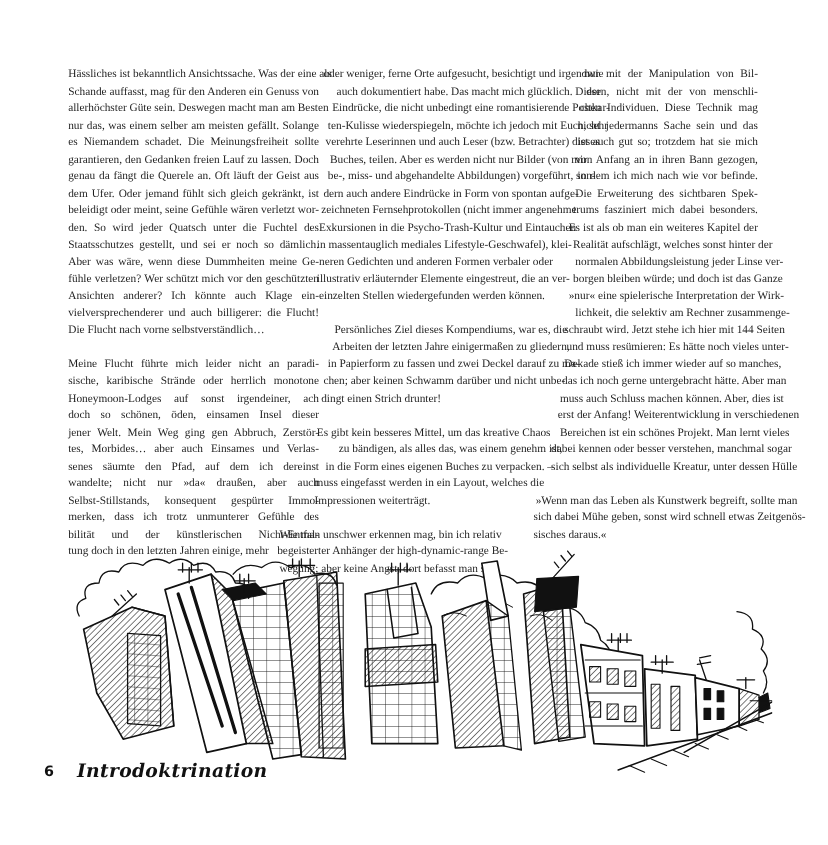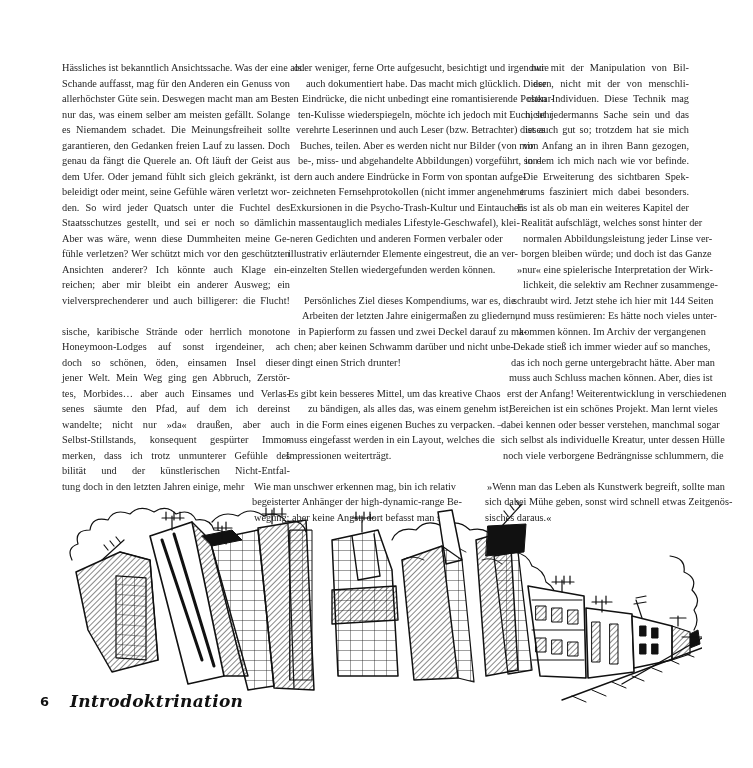--- a/index.html
+++ b/index.html
@@ -29,25 +29,26 @@
     <span class="ln">es Niemandem schadet. Die Meinungsfreiheit sollte</span>
     <span class="ln">garantieren, den Gedanken freien Lauf zu lassen. Doch</span>
     <span class="ln">genau da fängt die Querele an. Oft läuft der Geist aus</span>
     <span class="ln">dem Ufer. Oder jemand fühlt sich gleich gekränkt, ist</span>
     <span class="ln">beleidigt oder meint, seine Gefühle wären verletzt wor-</span>
     <span class="ln">den. So wird jeder Quatsch unter die Fuchtel des</span>
     <span class="ln">Staatsschutzes gestellt, und sei er noch so dämlich.</span>
     <span class="ln">Aber was wäre, wenn diese Dummheiten meine Ge-</span>
     <span class="ln">fühle verletzen? Wer schützt mich vor den geschützten</span>
     <span class="ln">Ansichten anderer? Ich könnte auch Klage ein-</span>
-    <span class="ln">reichen; aber mir bleibt ein anderer Ausweg; ein</span>
     <span class="ln">vielversprechenderer und auch billigerer: die Flucht!</span>
-  </div>
-  <div style="height:15.5px"></div>
-  <div>
+    <span class="ln last">Die Flucht nach vorne selbstverständlich…</span>
+  </div>
+  <div style="height:15.5px"></div>
+  <div>
+    <span class="ln">Meine Flucht führte mich leider nicht an paradi-</span>
     <span class="ln">sische, karibische Strände oder herrlich monotone</span>
     <span class="ln">Honeymoon-Lodges auf sonst irgendeiner, ach</span>
     <span class="ln">doch so schönen, öden, einsamen Insel dieser</span>
     <span class="ln">jener Welt. Mein Weg ging gen Abbruch, Zerstör-</span>
     <span class="ln">tes, Morbides… aber auch Einsames und Verlas-</span>
     <span class="ln">senes säumte den Pfad, auf dem ich dereinst</span>
     <span class="ln">wandelte; nicht nur »da« draußen, aber auch</span>
     <span class="ln">Selbst-Stillstands, konsequent gespürter Immo-</span>
     <span class="ln">merken, dass ich trotz unmunterer Gefühle des</span>
     <span class="ln">bilität und der künstlerischen Nicht-Entfal-</span>
@@ -108,29 +109,27 @@
     <span class="ln" style="width:166px;margin-left:2px">Die Erweiterung des sichtbaren Spek-</span>
     <span class="ln" style="width:168px;margin-left:0px">trums fasziniert mich dabei besonders.</span>
     <span class="ln" style="width:172px;margin-left:-4px">Es ist als ob man ein weiteres Kapitel der</span>
     <span class="ln" style="width:168px;margin-left:0px">Realität aufschlägt, welches sonst hinter der</span>
     <span class="ln" style="width:166px;margin-left:2px">normalen Abbildungsleistung jeder Linse ver-</span>
     <span class="ln" style="width:168px;margin-left:0px">borgen bleiben würde; und doch ist das Ganze</span>
     <span class="ln" style="width:172px;margin-left:-4px">»nur« eine spielerische Interpretation der Wirk-</span>
     <span class="ln" style="width:166px;margin-left:2px">lichkeit, die selektiv am Rechner zusammenge-</span>
     <span class="ln" style="width:176px;margin-left:-8px">schraubt wird. Jetzt stehe ich hier mit 144 Seiten</span>
     <span class="ln" style="width:174px;margin-left:-6px">und muss resümieren: Es hätte noch vieles unter-</span>
-    <span class="ln" style="width:170px;margin-left:-2px">kommen können. Im Archiv der vergangenen</span>
     <span class="ln" style="width:176px;margin-left:-8px">Dekade stieß ich immer wieder auf so manches,</span>
     <span class="ln" style="width:178px;margin-left:-10px">das ich noch gerne untergebracht hätte. Aber man</span>
     <span class="ln" style="width:180px;margin-left:-12px">muss auch Schluss machen können. Aber, dies ist</span>
     <span class="ln" style="width:182px;margin-left:-14px">erst der Anfang! Weiterentwicklung in verschiedenen</span>
     <span class="ln" style="width:180px;margin-left:-12px">Bereichen ist ein schönes Projekt. Man lernt vieles</span>
     <span class="ln" style="width:188px;margin-left:-20px">dabei kennen oder besser verstehen, manchmal sogar</span>
     <span class="ln" style="width:188px;margin-left:-20px">sich selbst als individuelle Kreatur, unter dessen Hülle</span>
-    <span class="ln" style="width:186px;margin-left:-18px">noch viele verborgene Bedrängnisse schlummern, die</span>
   </div>
   <div style="height:15.5px"></div>
   <div>
     <span class="ln" style="width:196px;margin-left:-34px">»Wenn man das Leben als Kunstwerk begreift, sollte man</span>
     <span class="ln" style="width:198px;margin-left:-36px">sich dabei Mühe geben, sonst wird schnell etwas Zeitgenös-</span>
     <span class="ln last" style="width:198px;margin-left:-36px">sisches daraus.«</span>
   </div>
 </div>
 
 <div class="illus">

